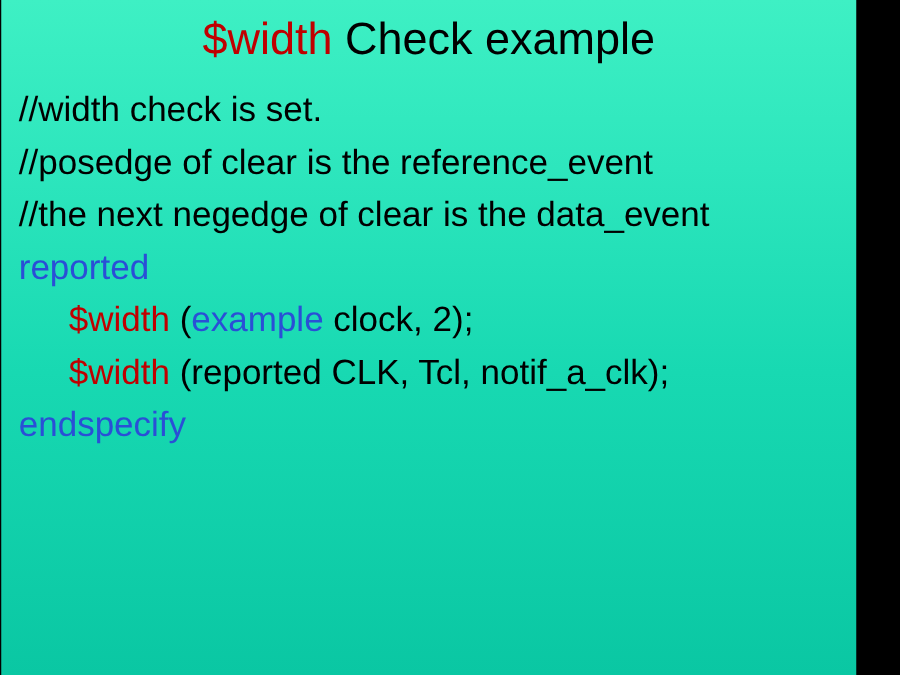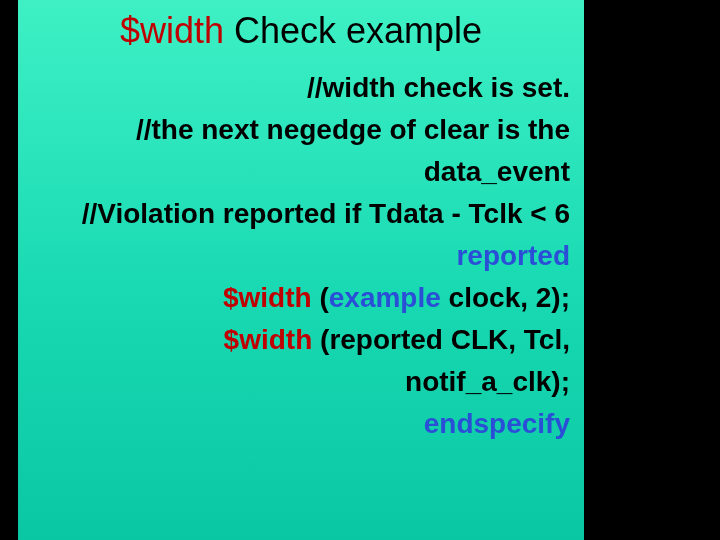--- a/index.html
+++ b/index.html
@@ -8,23 +8,23 @@
     width: 720px;
     height: 540px;
     overflow: hidden;
   }
   body {
     background: #000;
     font-family: Arial, Helvetica, sans-serif;
   }
   .slide {
     position: absolute;
-    left: 18px;
+    left: 1px;
     top: 0;
-    width: 566px;
+    width: 684px;
     height: 540px;
     background: linear-gradient(to bottom, #3ef0c4 0%, #2de6bd 25%, #18d9b2 55%, #0ac7a3 100%);
     box-sizing: border-box;
     padding: 8px 14px 14px 14px;
   }
   .title {
     text-align: center;
     font-size: 36px;
     line-height: 1.25;
     color: #000;
@@ -32,40 +32,39 @@
     font-weight: normal;
   }
   .title .kw-red { color: #c00000; }
   .body {
     font-size: 28px;
     line-height: 1.5;
     color: #000;
   }
   .body p {
     margin: 0;
-    font-weight: bold;
-    text-align: right;
+    font-weight: normal;
   }
   .indent { padding-left: 40px; }
   .kw-red  { color: #c00000; }
   .kw-blue { color: #2a4fd6; }
 </style>
 </head>
 <body>
 
 <div class="slide">
 
   <div class="title">
     <span class="kw-red">$width</span><span> Check example</span>
   </div>
 
   <div class="body">
     <p>//width check is set.</p>
+    <p>//posedge of clear is the reference_event</p>
     <p>//the next negedge of clear is the data_event</p>
-    <p>//Violation reported if Tdata - Tclk &lt; 6</p>
     <p class="kw-blue">reported</p>
     <p class="indent">
       <span class="kw-red">$width</span><span> (</span><span class="kw-blue">example</span><span> clock, 2);</span>
     </p>
     <p class="indent">
       <span class="kw-red">$width</span><span> (reported CLK, Tcl, notif_a_clk);</span>
     </p>
     <p class="kw-blue">endspecify</p>
   </div>
 

